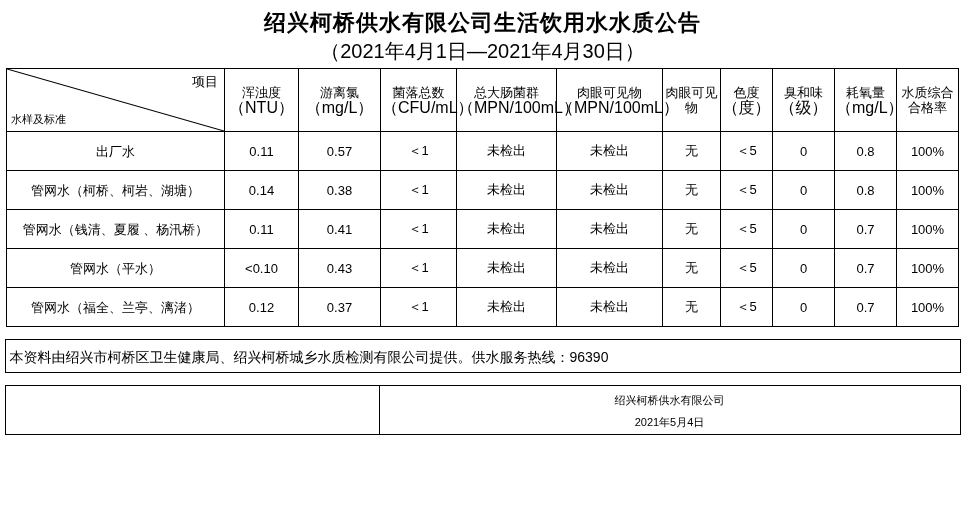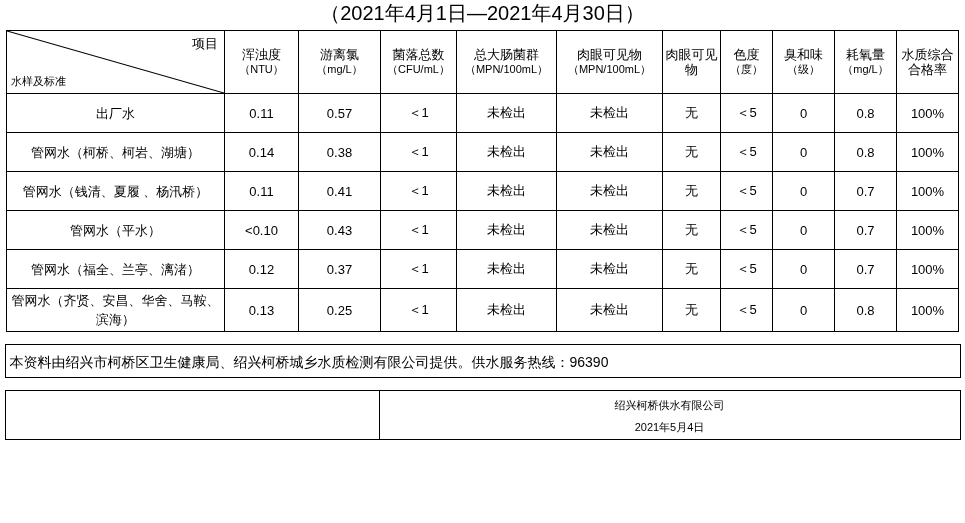--- a/index.html
+++ b/index.html
@@ -48,21 +48,21 @@
     font-weight: normal;
     padding: 2px 1px;
   }
   
   .hdr-cell {
     height: 58px;
     line-height: 15px;
     font-size: 12.5px;
   }
   .hdr-cell .sub {
-    font-size: 11px;
+    font-size: 16px;
   }
   
   .corner {
     position: relative;
     height: 58px;
     padding: 0;
   }
   .corner .diag {
     position: absolute;
     left: 0; top: 0;
@@ -122,20 +122,21 @@
   }
   .foot-left {
     border-right: 1px solid #000 !important;
   }
 </style>
 </head>
 <body>
 
 <div class="page">
 
+  <div class="title">绍兴柯桥供水有限公司生活饮用水水质公告</div>
   <div class="subtitle">（2021年4月1日—2021年4月30日）</div>
 
   <table class="main">
     <colgroup>
       <col style="width:218px">
       <col style="width:74px">
       <col style="width:82px">
       <col style="width:76px">
       <col style="width:100px">
       <col style="width:106px">
@@ -261,33 +262,20 @@
         <td class="data-cell">＜1</td>
         <td class="data-cell">未检出</td>
         <td class="data-cell">未检出</td>
         <td class="data-cell">无</td>
         <td class="data-cell">＜5</td>
         <td class="data-cell">0</td>
         <td class="data-cell">0.7</td>
         <td class="data-cell">100%</td>
       </tr>
 
-      <tr>
-        <td class="row-label">管网水（齐贤、安昌、华舍、马鞍、滨海）</td>
-        <td class="data-cell">0.13</td>
-        <td class="data-cell">0.25</td>
-        <td class="data-cell">＜1</td>
-        <td class="data-cell">未检出</td>
-        <td class="data-cell">未检出</td>
-        <td class="data-cell">无</td>
-        <td class="data-cell">＜5</td>
-        <td class="data-cell">0</td>
-        <td class="data-cell">0.8</td>
-        <td class="data-cell">100%</td>
-      </tr>
     </tbody>
   </table>
 
   <table class="foot">
     <colgroup>
       <col style="width:955px">
     </colgroup>
     <tbody>
         <tr>
       <td class="footnote">本资料由绍兴市柯桥区卫生健康局、绍兴柯桥城乡水质检测有限公司提供。供水服务热线：96390</td>

